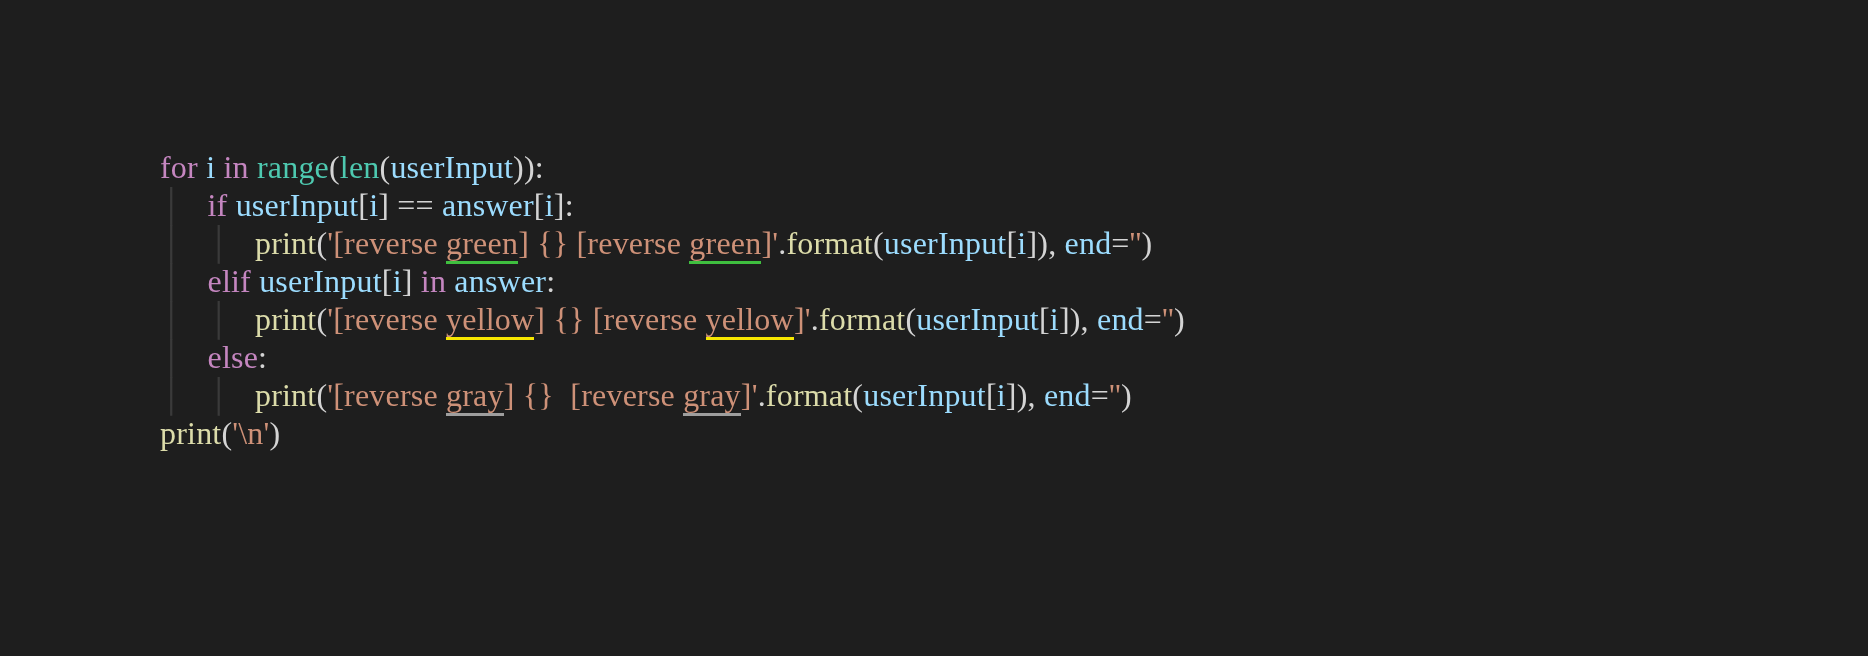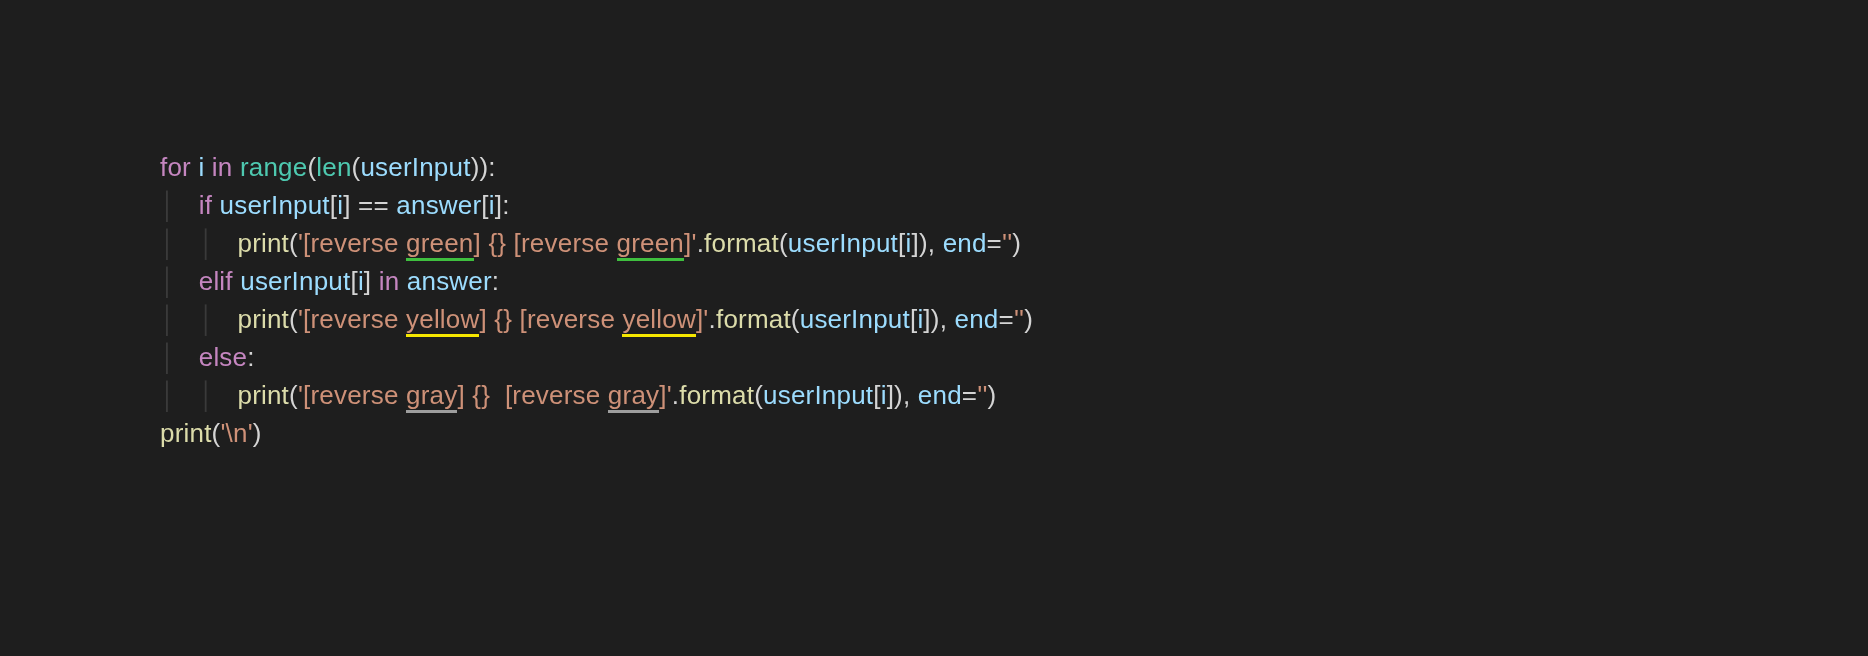--- a/index.html
+++ b/index.html
@@ -4,22 +4,22 @@
 <style>
   html, body {
     margin: 0;
     padding: 0;
     background: #1e1e1e;
     width: 1868px;
     height: 656px;
     overflow: hidden;
   }
   .editor {
-    font-family: Liberation Sans, sans-serif;
-    font-size: 26px;
+    font-family: Liberation Serif, serif;
+    font-size: 32px;
     line-height: 38px;
     color: #d4d4d4;
     padding: 110px 0 0 160px;
     white-space: pre;
     letter-spacing: 0.2px;
   }
   .kw    { color: #c586c0; } 
   .var   { color: #9cdcfe; } 
   .func  { color: #dcdcaa; } 
   .builtin { color: #4ec9b0; } 

